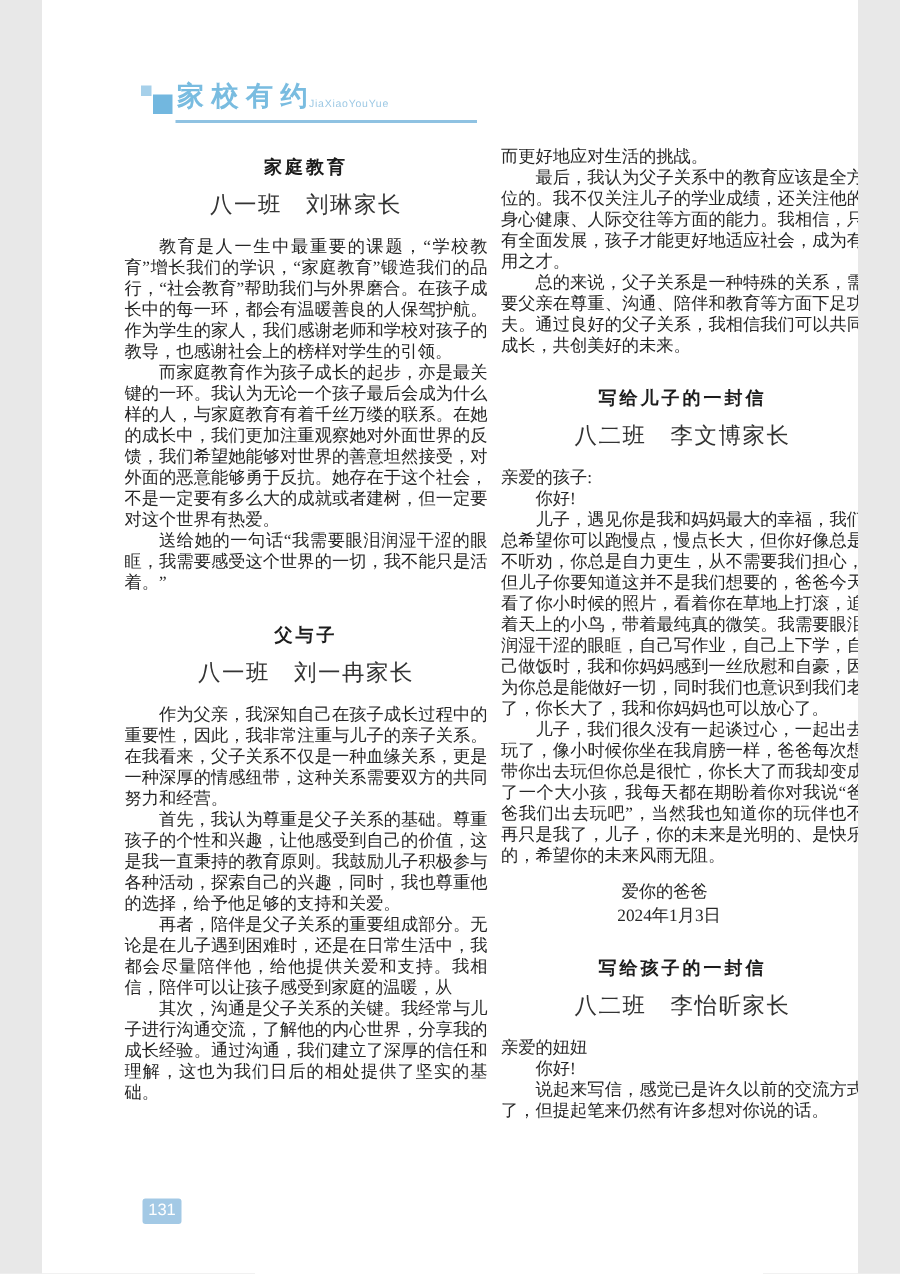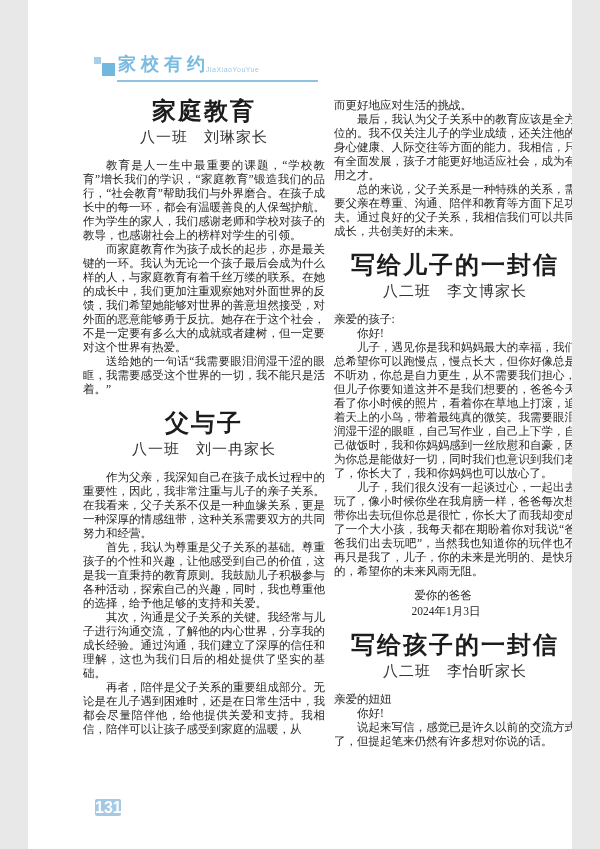--- a/index.html
+++ b/index.html
@@ -22,44 +22,44 @@
   .logo-sub{
     position:absolute;left:178px;top:66px;font-size:7px;color:#9cc8e4;
     font-family:"Liberation Sans","DejaVu Sans",sans-serif;letter-spacing:0.5px;
   }
   .rule{position:absolute;left:89px;top:80px;width:201px;height:2px;background:#8fc2e2;}
   
   .col{position:absolute;top:98px;width:242px;height:745px;overflow:hidden;}
   .col-l{left:55px;}
   .col-r{left:306px;}
   .title{
-    margin:14px 0 6px;font-size:24px;line-height:26px;font-weight:700;
+    margin:14px 0 6px;font-size:12px;line-height:26px;font-weight:700;
     text-align:center;letter-spacing:2px;color:#1c1c1c;
   }
   .title.first{margin-top:0;}
   .byline{
     font-size:15px;line-height:15px;text-align:center;letter-spacing:1px;
     margin:0 0 13px;color:#333;
   }
   .para{
     margin:0;font-size:11.5px;line-height:14px;text-align:justify;
     text-indent:2em;color:#262626;
   }
   .noind{text-indent:0;}
   .sig{
     margin:10px 0 0;font-size:11.5px;line-height:14px;text-align:center;
     padding-right:24px;text-indent:0;
   }
   .sig-date{margin-top:2px;padding-right:18px;}
   
   .badge{
     position:absolute;left:67px;top:799px;width:26px;height:17px;
-    background:#a3c9e5;color:#ffffff;font-size:16px;line-height:17px;
+    background:#a3c9e5;color:#ffffff;font-size:11px;line-height:17px;
     text-align:center;font-family:"Liberation Sans","DejaVu Sans",sans-serif;
-    border-radius:2px;font-weight:700;
+    border-radius:2px;font-weight:400;
   }
 </style>
 </head>
 <body>
 
 <div class="page">
 
   <div class="header">
     <div class="mark">
       <span class="sq s1"></span>
@@ -74,22 +74,22 @@
     <h2 class="title first">家庭教育</h2>
     <div class="byline">八一班　刘琳家长</div>
     <p class="para">教育是人一生中最重要的课题，“学校教育”增长我们的学识，“家庭教育”锻造我们的品行，“社会教育”帮助我们与外界磨合。在孩子成长中的每一环，都会有温暖善良的人保驾护航。作为学生的家人，我们感谢老师和学校对孩子的教导，也感谢社会上的榜样对学生的引领。</p>
     <p class="para">而家庭教育作为孩子成长的起步，亦是最关键的一环。我认为无论一个孩子最后会成为什么样的人，与家庭教育有着千丝万缕的联系。在她的成长中，我们更加注重观察她对外面世界的反馈，我们希望她能够对世界的善意坦然接受，对外面的恶意能够勇于反抗。她存在于这个社会，不是一定要有多么大的成就或者建树，但一定要对这个世界有热爱。</p>
     <p class="para">送给她的一句话“我需要眼泪润湿干涩的眼眶，我需要感受这个世界的一切，我不能只是活着。”</p>
 
     <h2 class="title">父与子</h2>
     <div class="byline">八一班　刘一冉家长</div>
     <p class="para">作为父亲，我深知自己在孩子成长过程中的重要性，因此，我非常注重与儿子的亲子关系。在我看来，父子关系不仅是一种血缘关系，更是一种深厚的情感纽带，这种关系需要双方的共同努力和经营。</p>
     <p class="para">首先，我认为尊重是父子关系的基础。尊重孩子的个性和兴趣，让他感受到自己的价值，这是我一直秉持的教育原则。我鼓励儿子积极参与各种活动，探索自己的兴趣，同时，我也尊重他的选择，给予他足够的支持和关爱。</p>
+    <p class="para">再者，陪伴是父子关系的重要组成部分。无论是在儿子遇到困难时，还是在日常生活中，我都会尽量陪伴他，给他提供关爱和支持。我相信，陪伴可以让孩子感受到家庭的温暖，从</p>
     <p class="para">其次，沟通是父子关系的关键。我经常与儿子进行沟通交流，了解他的内心世界，分享我的成长经验。通过沟通，我们建立了深厚的信任和理解，这也为我们日后的相处提供了坚实的基础。</p>
-    <p class="para">再者，陪伴是父子关系的重要组成部分。无论是在儿子遇到困难时，还是在日常生活中，我都会尽量陪伴他，给他提供关爱和支持。我相信，陪伴可以让孩子感受到家庭的温暖，从</p>
   </div>
 
   <div class="col col-r">
     <p class="para noind">而更好地应对生活的挑战。</p>
     <p class="para">最后，我认为父子关系中的教育应该是全方位的。我不仅关注儿子的学业成绩，还关注他的身心健康、人际交往等方面的能力。我相信，只有全面发展，孩子才能更好地适应社会，成为有用之才。</p>
     <p class="para">总的来说，父子关系是一种特殊的关系，需要父亲在尊重、沟通、陪伴和教育等方面下足功夫。通过良好的父子关系，我相信我们可以共同成长，共创美好的未来。</p>
 
     <h2 class="title">写给儿子的一封信</h2>
     <div class="byline">八二班　李文博家长</div>
     <p class="para noind">亲爱的孩子:</p>

